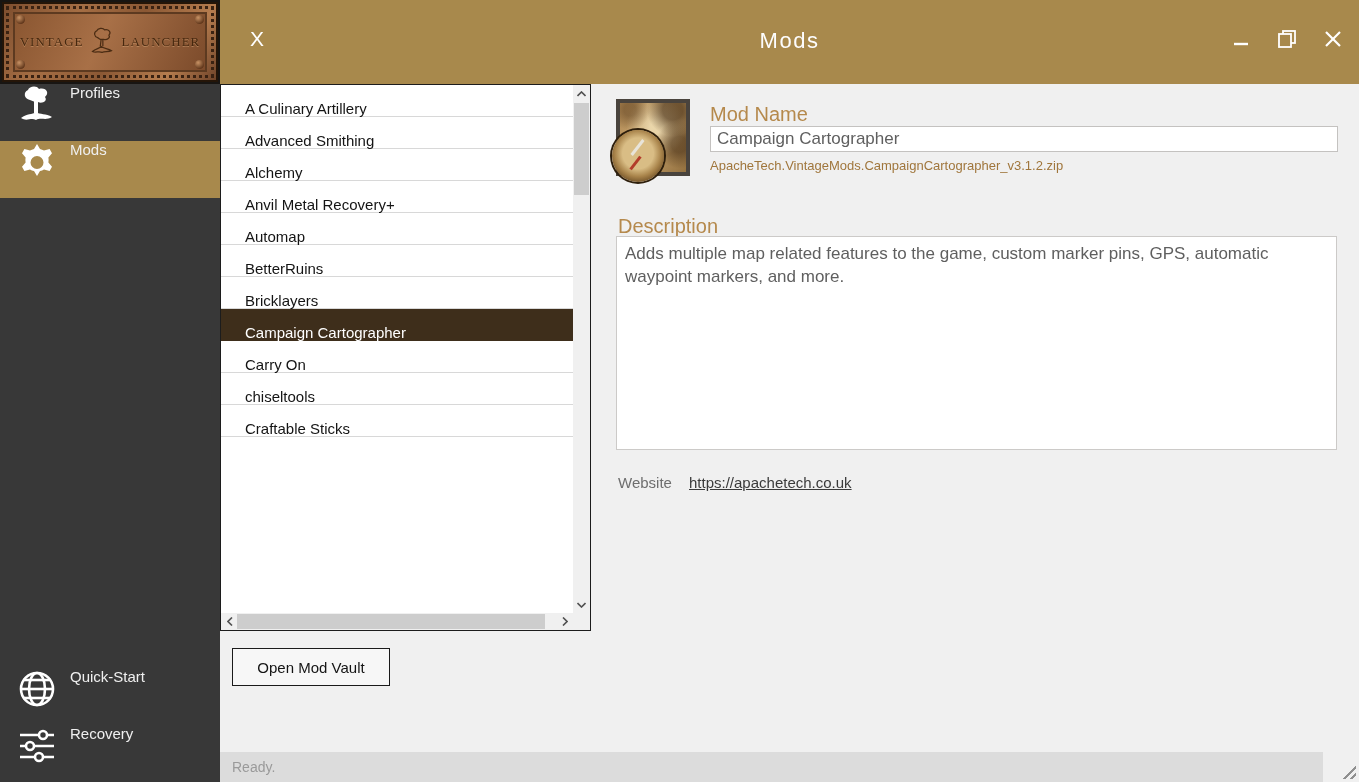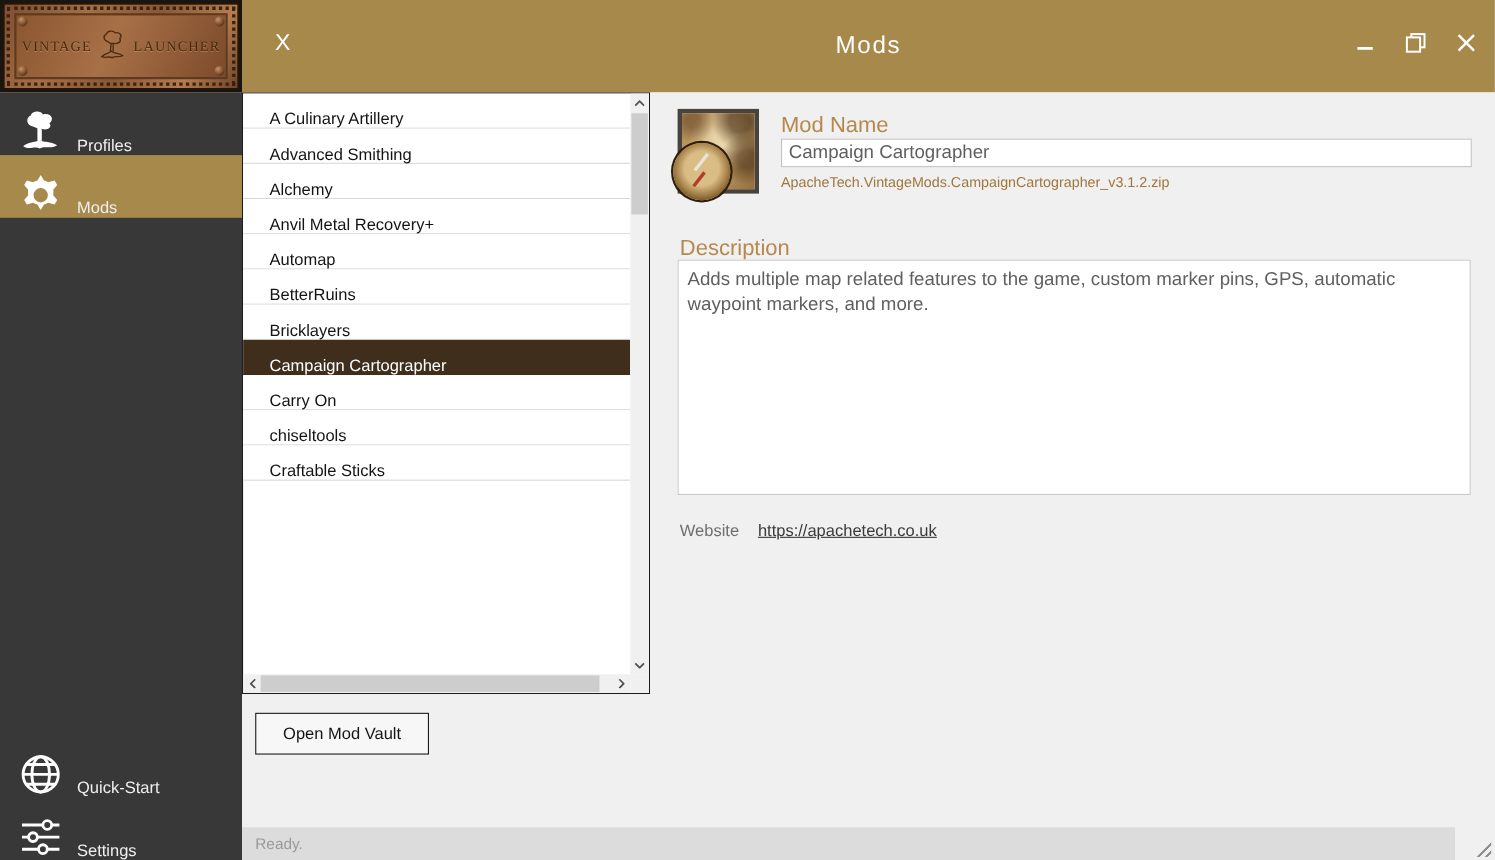--- a/index.html
+++ b/index.html
@@ -29,21 +29,21 @@
   .plaque-text { font-family:"Liberation Serif", serif; font-weight:normal; font-size:13px;
             letter-spacing:1px; color:#46280f; text-shadow:0 1px 0 rgba(255,210,160,.35); }
   .rivet { position:absolute; width:9px; height:9px; border-radius:50%;
             background:radial-gradient(circle at 35% 30%,#c89264,#5d3419 75%); }
   .rivet.tl{left:12px;top:11px;} .rivet.tr{right:12px;top:11px;}
   .rivet.bl{left:12px;bottom:11px;} .rivet.br{right:12px;bottom:11px;}
   .plaque-tree { width:26px; height:30px; }
 
   
   .sidebar { position:absolute; left:0; top:84px; width:220px; height:698px; background:#383838; }
-  .side-item { position:relative; width:220px; height:57px; display:flex; align-items:flex-end;
+  .side-item { position:relative; width:220px; height:57px; display:flex; align-items:flex-start;
                padding-left:16px; cursor:pointer; }
   .side-item.active { background:#a8894c; }
   .side-icon { width:42px; height:42px; display:flex; align-items:center; justify-content:center; margin-right:12px; }
   .side-label { color:#efefef; font-size:15px; }
   .side-bottom { position:absolute; left:0; bottom:0; width:220px; }
 
   
   .listpanel { position:absolute; left:220px; top:84px; width:371px; height:547px;
                background:#ffffff; border:1px solid #1c1c1c; }
   .list-rows { position:absolute; left:0; top:0; right:17px; bottom:17px; overflow:hidden; }
@@ -201,21 +201,21 @@
         <span class="side-icon">
           <svg width="40" height="40" viewBox="0 0 40 40" fill="none" stroke="#ffffff" stroke-width="2.6">
             <line x1="3" y1="9" x2="37" y2="9"></line>
               <circle cx="26" cy="9" r="4" fill="#383838"></circle>
             <line x1="3" y1="20" x2="37" y2="20"></line>
               <circle cx="13" cy="20" r="4" fill="#383838"></circle>
             <line x1="3" y1="31" x2="37" y2="31"></line>
               <circle cx="22" cy="31" r="4" fill="#383838"></circle>
           </svg>
         </span>
-        <span class="side-label">Settings</span>
+        <span class="side-label">Recovery</span>
       </div>
     </div>
   </div>
 
   <div class="listpanel">
     <div class="list-rows">
       <div class="list-row">A Culinary Artillery</div>
       <div class="list-row">Advanced Smithing</div>
       <div class="list-row">Alchemy</div>
       <div class="list-row">Anvil Metal Recovery+</div>

